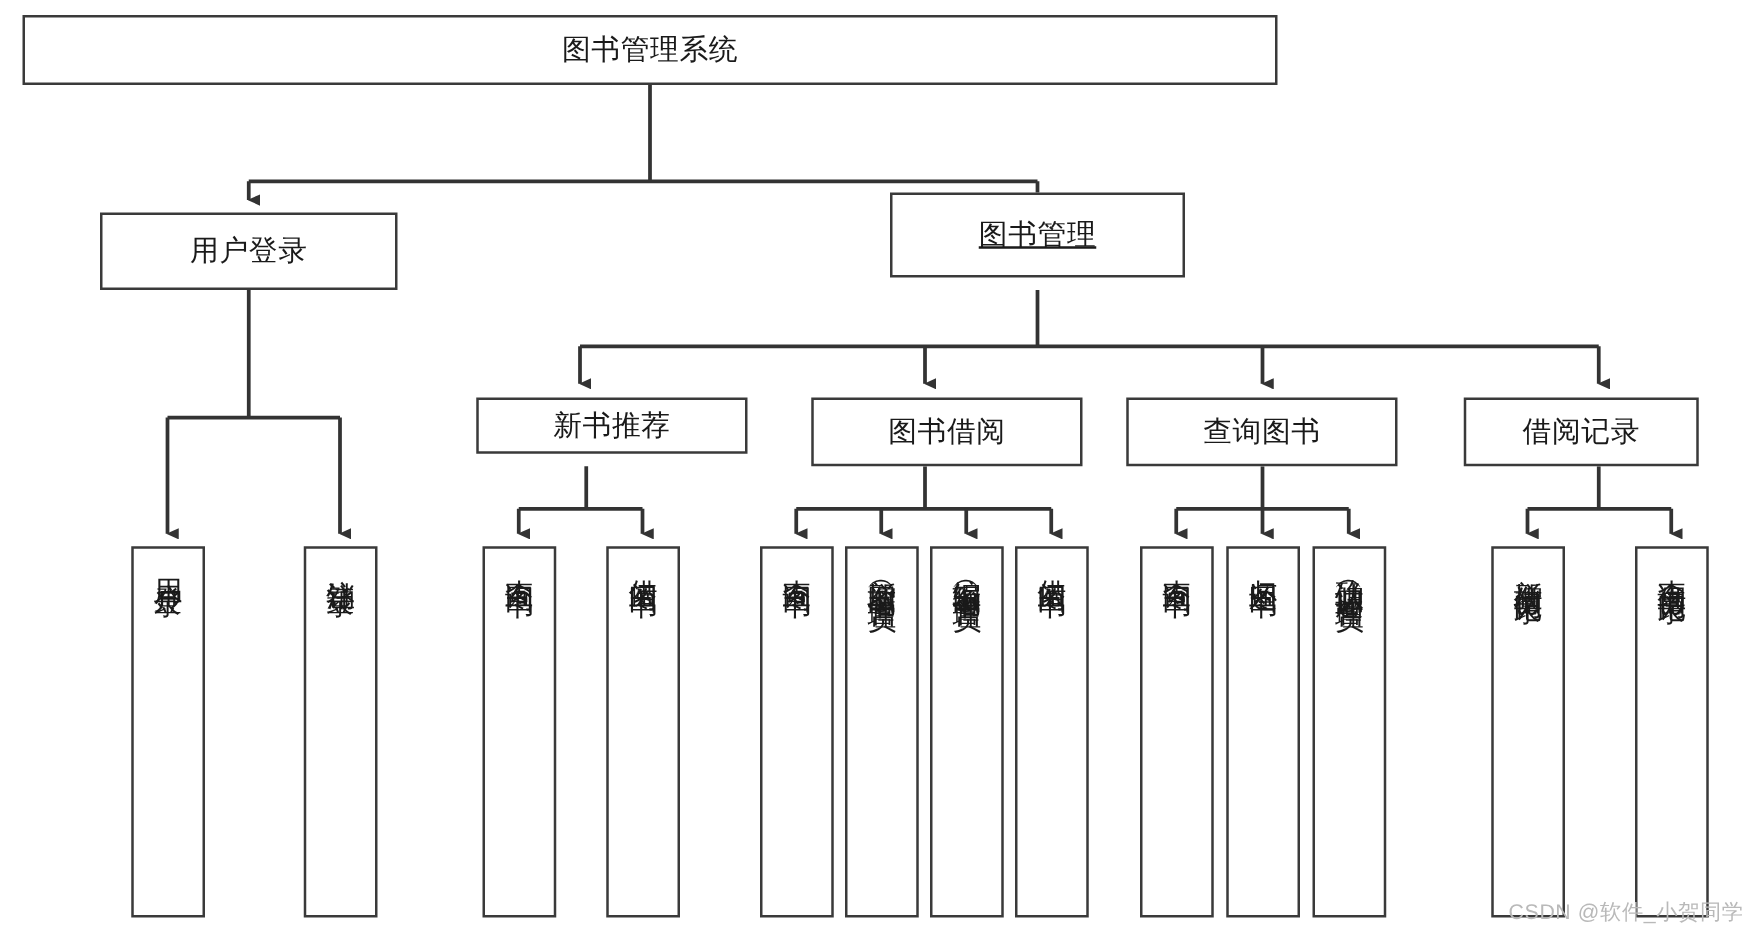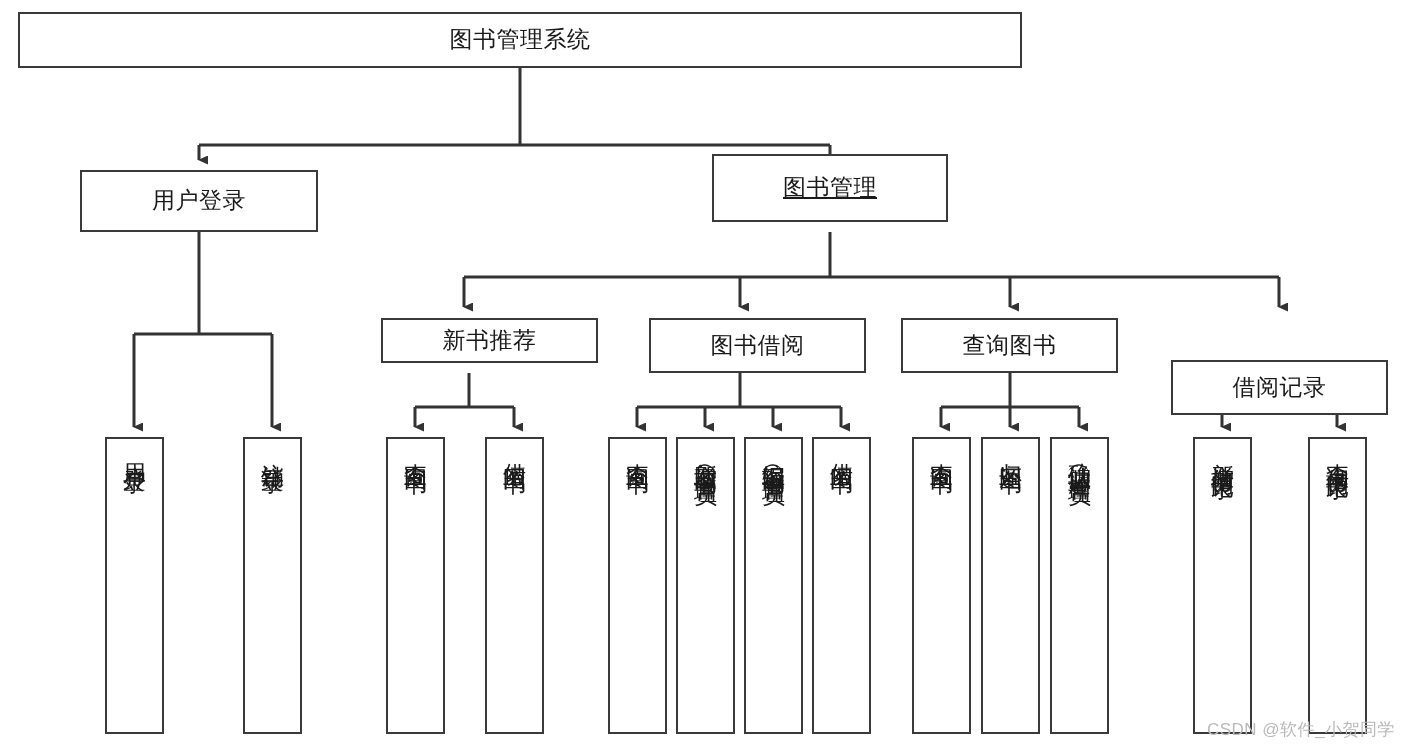--- a/index.html
+++ b/index.html
@@ -146,21 +146,21 @@
   </div>
 
   <div class="node horiz" style="left:631px; top:318px; width:217px; height:55px;margin-left:18px;">
     <span class="node-label">图书借阅</span>
   </div>
 
   <div class="node horiz" style="left:901px; top:318px; width:217px; height:55px;">
     <span class="node-label">查询图书</span>
   </div>
 
-  <div class="node horiz" style="left:1171px; top:318px; width:217px; height:55px;margin-top:42px;">
+  <div class="node horiz" style="left:1171px; top:318px; width:188px; height:55px;">
     <span class="node-label">借阅记录</span>
   </div>
 
   <div class="node vert" style="left:105px; top:437px; width:59px; height:297px;">
     <span class="node-label">用户登录</span>
   </div>
   <div class="node vert" style="left:243px; top:437px; width:59px; height:297px;">
     <span class="node-label">注销登录</span>
   </div>
 

